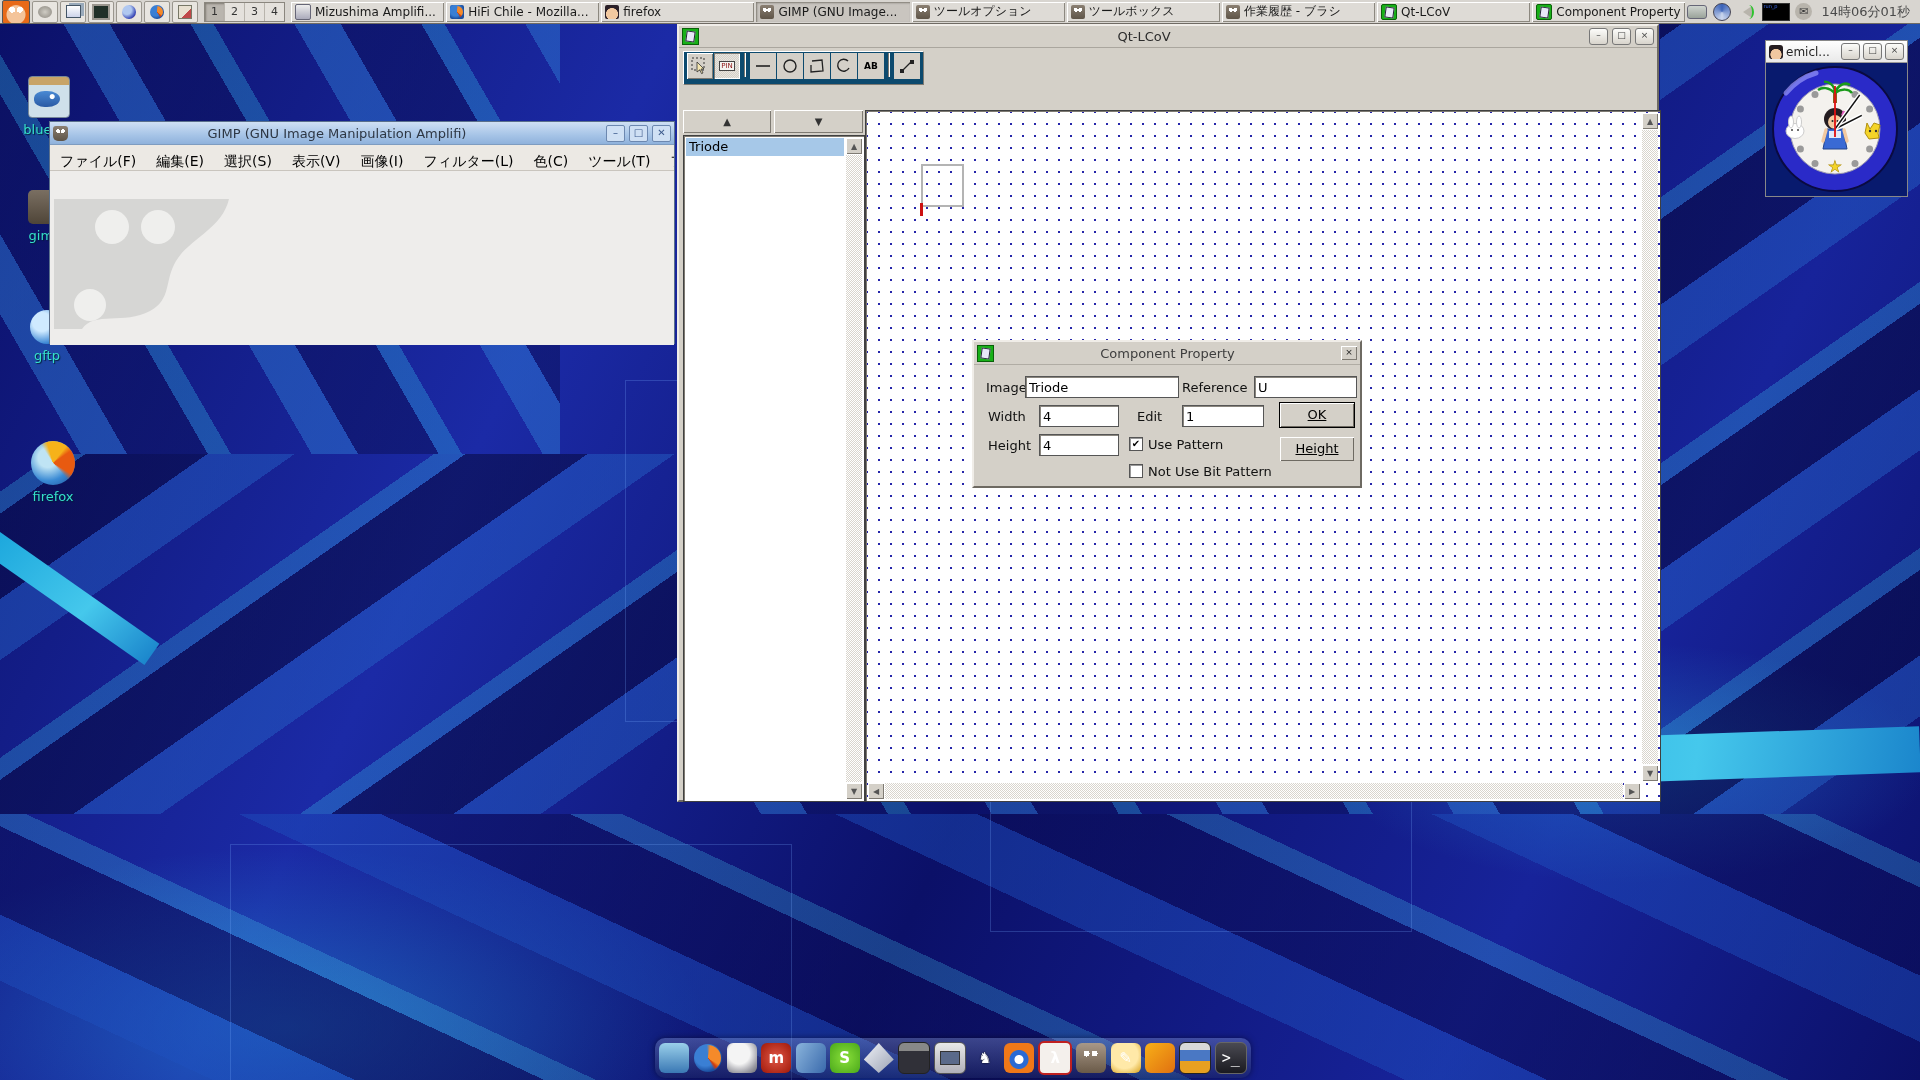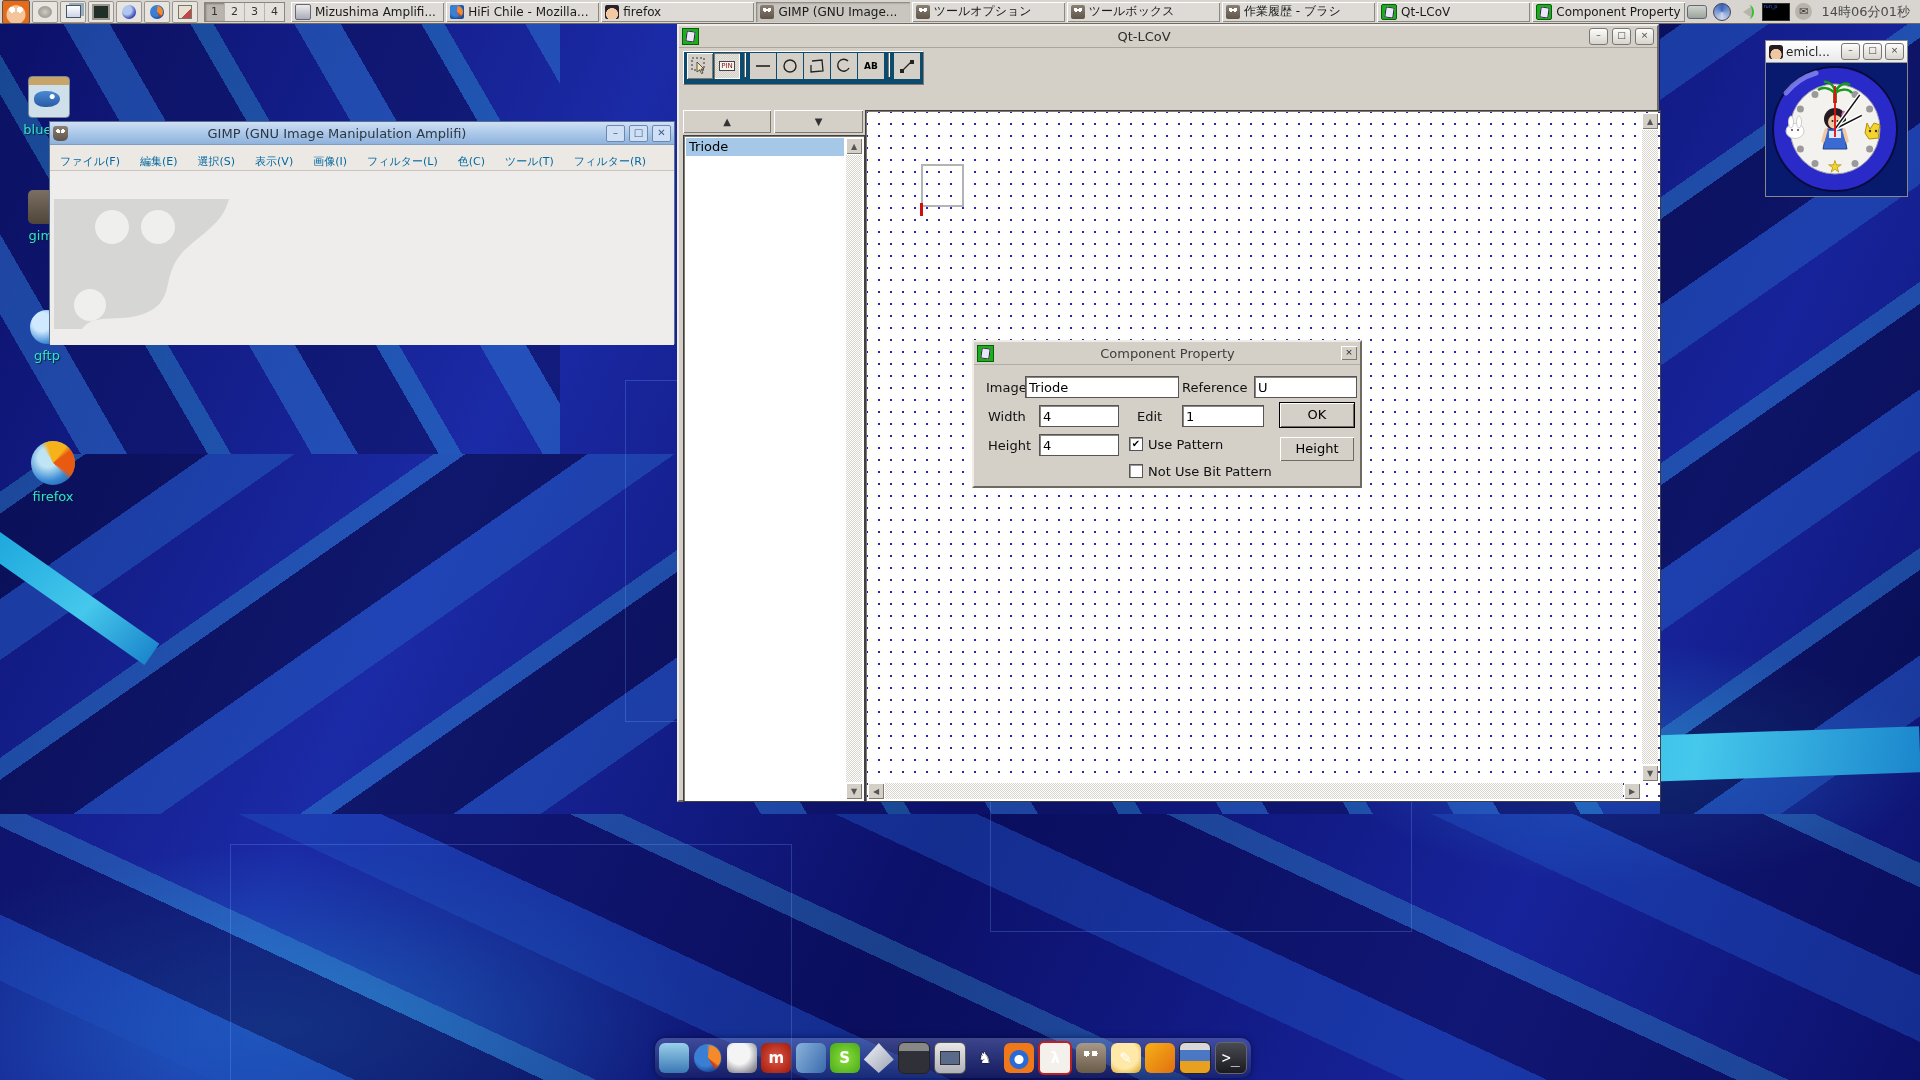--- a/index.html
+++ b/index.html
@@ -77,21 +77,21 @@
   .win{position:absolute;box-sizing:border-box;}
   
   .gimp-win{left:49px;top:121px;width:626px;height:223px;border:1px solid #5a708c;background:#eeedeb;z-index:10;}
   .gimp-title{height:22px;display:flex;align-items:center;padding:0 3px;gap:4px;
     background:linear-gradient(#cfe0f4,#a9c6e8 55%,#8fb2dc);border-bottom:1px solid #7e9cc0;}
   .gimp-title .txt{flex:1;text-align:center;color:#2e3744;font-size:13px;}
   .gimp-btn{width:17px;height:15px;border:1px solid #6c88b0;border-radius:2px;background:#cfe0f4;
     color:#3c5a8c;font-size:10px;line-height:13px;text-align:center;}
   .gimp-menu{height:25px;display:flex;align-items:center;gap:0;background:#ece9e4;
     border-bottom:1px solid #c9c5be;white-space:nowrap;overflow:hidden;}
-  .gimp-menu .mi{padding:0 10px;font-size:11px;color:#0369a1;margin-top:8px;}
+  .gimp-menu .mi{padding:0 10px;font-size:14px;color:#000000;margin-top:8px;}
   .gimp-client{position:relative;height:174px;background:#eeedeb;overflow:hidden;}
   
   .qt-win{left:677px;top:24px;width:982px;height:778px;background:#d4d0c8;
     border:2px solid;border-color:#f0ede8 #6e6a62 #6e6a62 #f0ede8;z-index:20;}
   .qt-title{height:21px;display:flex;align-items:center;gap:4px;padding:0 3px;background:#d4d0c8;border-bottom:1px solid #aaa69e;}
   .qt-title .txt{flex:1;text-align:center;color:#2c2c2c;}
   .rbtn{width:17px;height:15px;border:1px solid #777;border-radius:3px;flex:none;
     background:linear-gradient(#fcfcfa,#d8d4cc);color:#444;font-size:9px;line-height:13px;text-align:center;}
   .qt-menubar{height:22px;display:flex;align-items:center;padding-left:8px;gap:2px;}
   .qt-menubar .mi{display:inline-block;padding:1px 9px;color:#111;}
@@ -123,21 +123,21 @@
   .dialog{left:972px;top:340px;width:390px;height:148px;background:#d4d0c8;
     border:2px solid;border-color:#f0ede8 #6e6a62 #6e6a62 #f0ede8;z-index:30;}
   .dlg-title{height:22px;display:flex;align-items:center;gap:4px;padding:0 3px;border-bottom:1px solid #b0aca4;}
   .dlg-title .txt{flex:1;text-align:center;color:#3e3e3e;font-size:13px;}
   .dlg-x{width:16px;height:14px;background:#d4d0c8;box-shadow:inset 1px 1px 0 #fff, inset -1px -1px 0 #7e7a72;
     font-size:9px;line-height:13px;text-align:center;color:#222;}
   .dlg-lbl{position:absolute;color:#111;font-size:13px;}
   .dlg-in{position:absolute;height:20px;background:#fff;border:1px solid #555;
     box-shadow:inset 1px 1px 0 #8a867e;font-size:13px;font-family:"DejaVu Sans",sans-serif;padding:0 3px;}
   .dlg-btn{position:absolute;width:74px;height:24px;background:#d4d0c8;
-    box-shadow:inset 1px 1px 0 #fff, inset -1px -1px 0 #6e6a62;text-align:center;line-height:24px;font-size:13px;}
+    box-shadow:inset 1px 1px 0 #fff, inset -1px -1px 0 #6e6a62;text-align:center;line-height:24px;font-size:13px;text-decoration:underline;}
   .dlg-btn.default{outline:1px solid #000;}
   .cb{position:absolute;width:12px;height:12px;background:#fff;border:1px solid #555;
     box-shadow:inset 1px 1px 0 #999;font-size:10px;line-height:11px;text-align:center;color:#000;}
   
   .emi-win{left:1765px;top:40px;width:143px;height:157px;background:#081a6e;border:1px solid #888;z-index:25;}
   .emi-title{height:21px;background:linear-gradient(#ffffff,#e9e9e9);display:flex;align-items:center;gap:3px;padding:0 3px;border-bottom:1px solid #999;}
   .emi-title .txt{flex:1;font-size:12px;color:#222;white-space:nowrap;overflow:hidden;}
   .emi-face{width:14px;height:14px;border-radius:3px;background:radial-gradient(circle at 50% 68%,#f0c8a0 0 45%,#241c20 50%);}
   
   .dock{position:absolute;left:655px;top:1038px;width:596px;height:40px;border-radius:10px;

